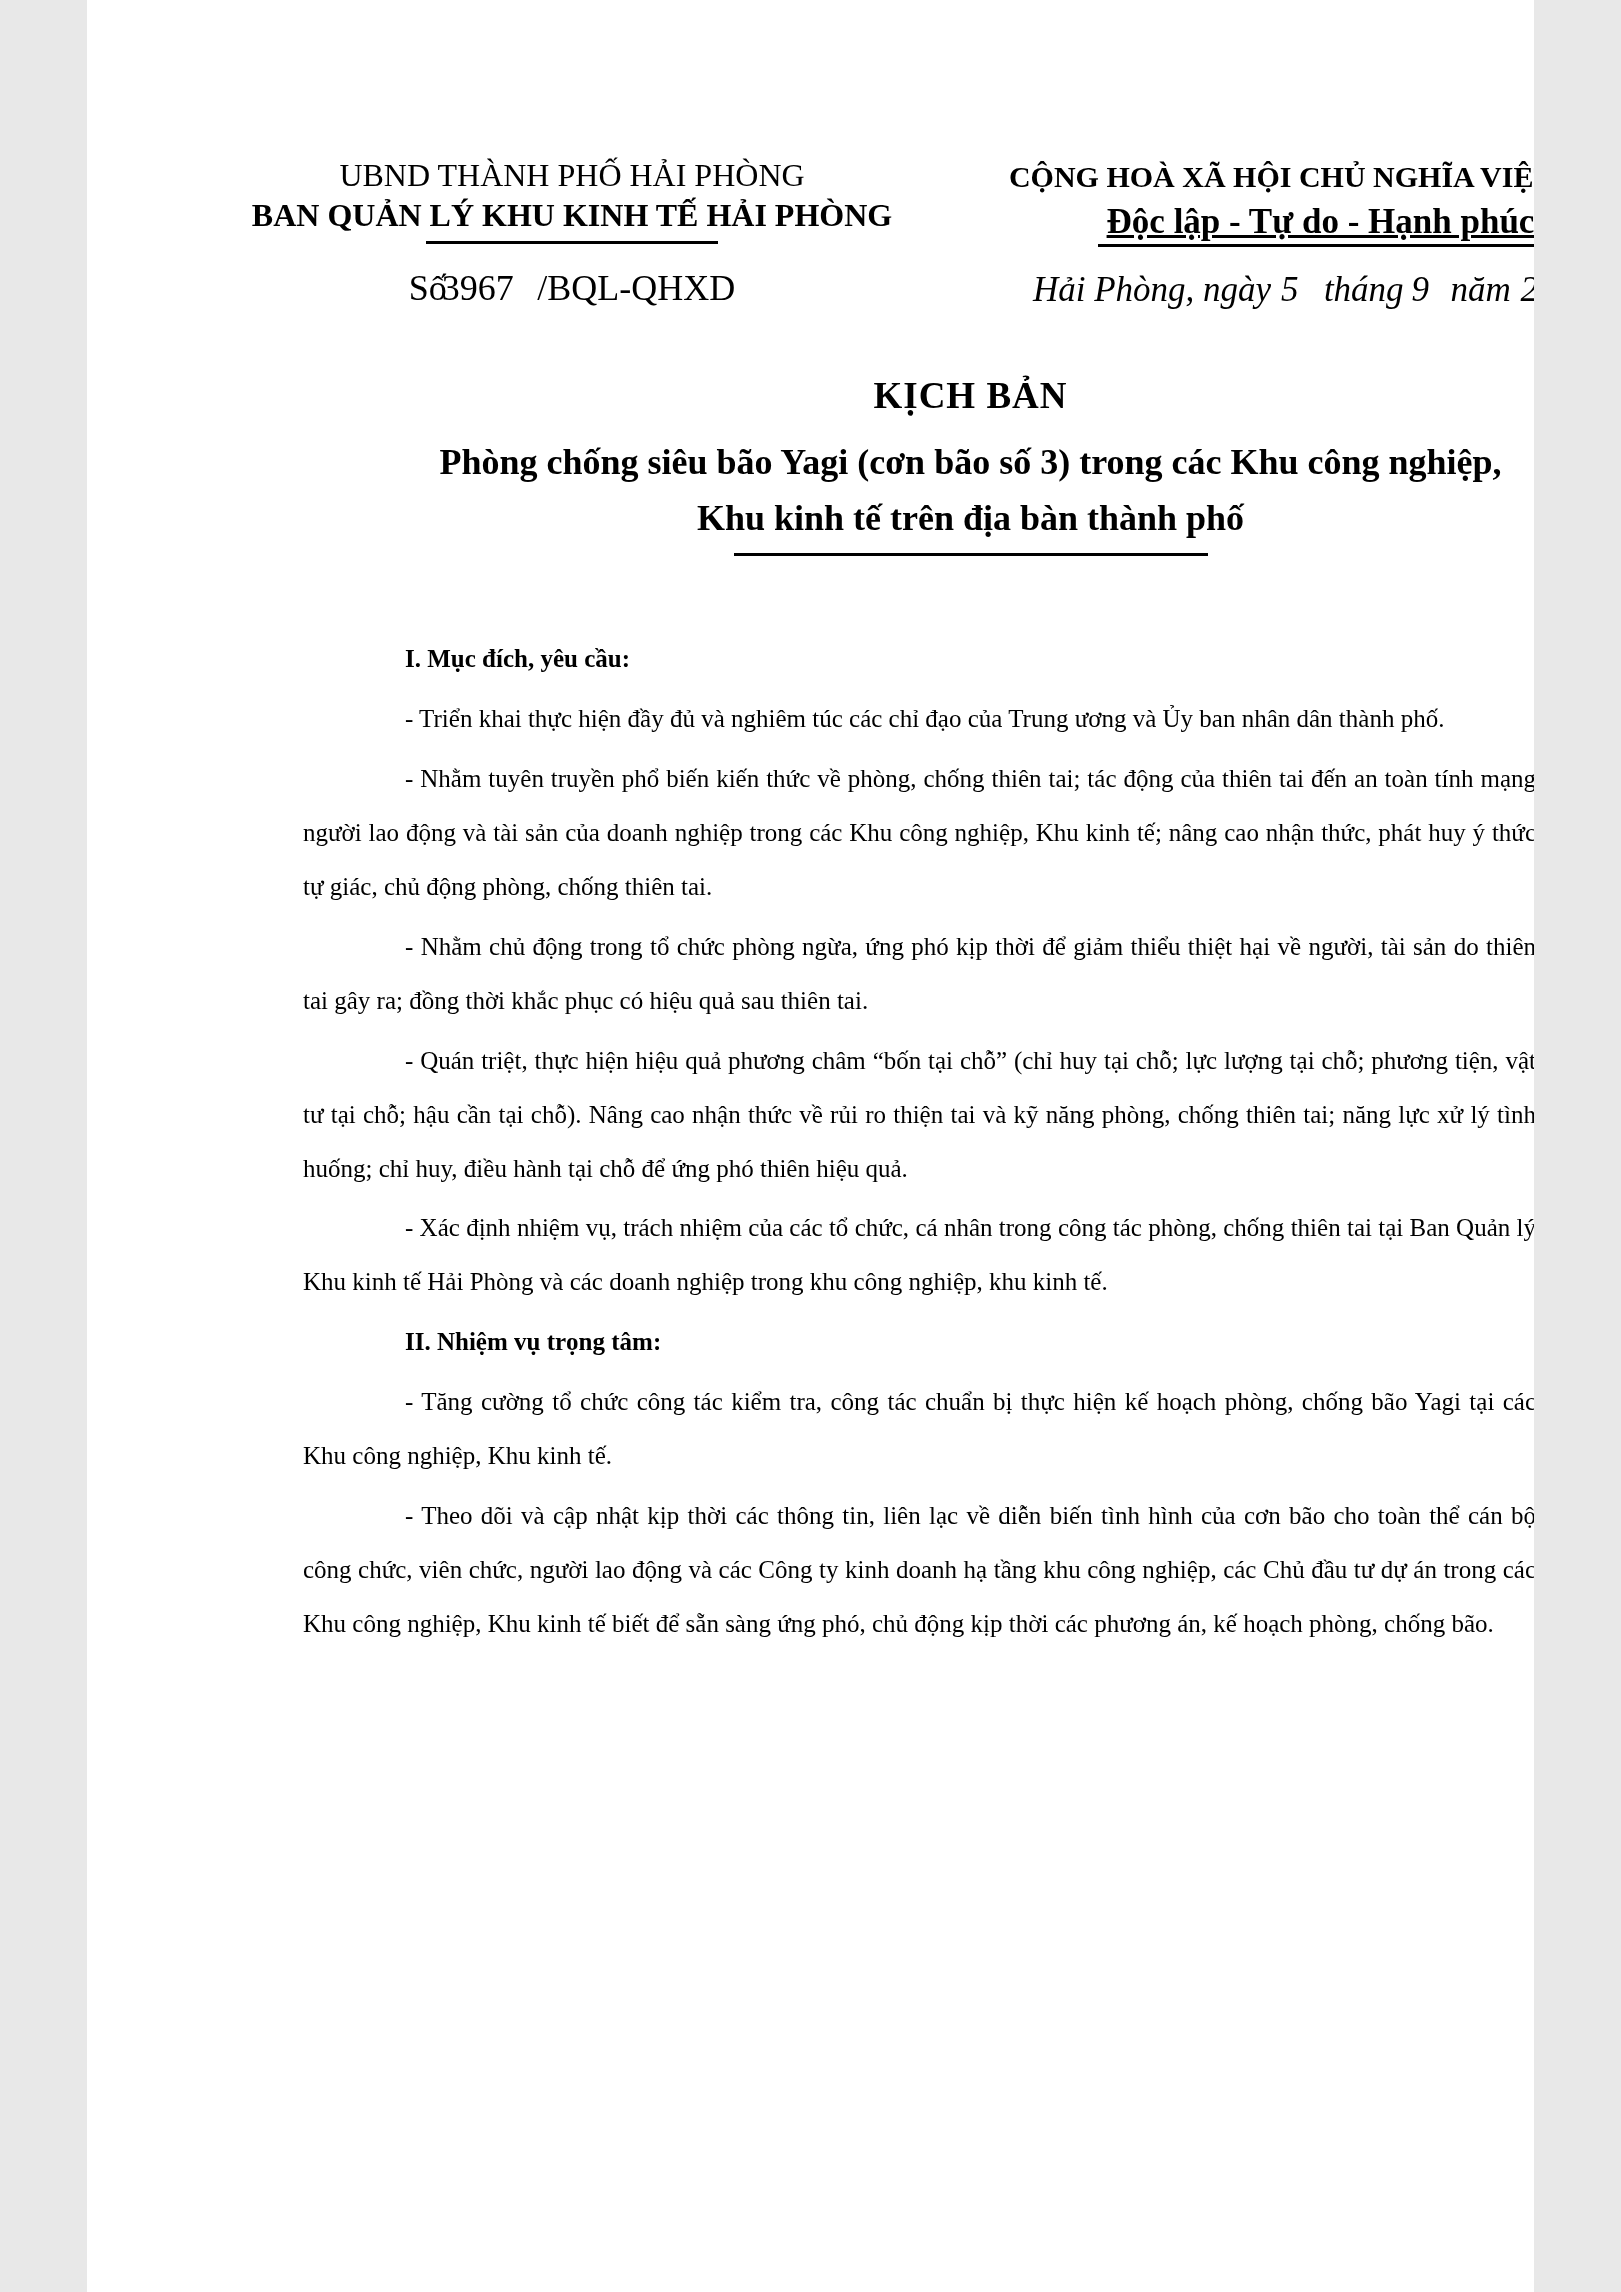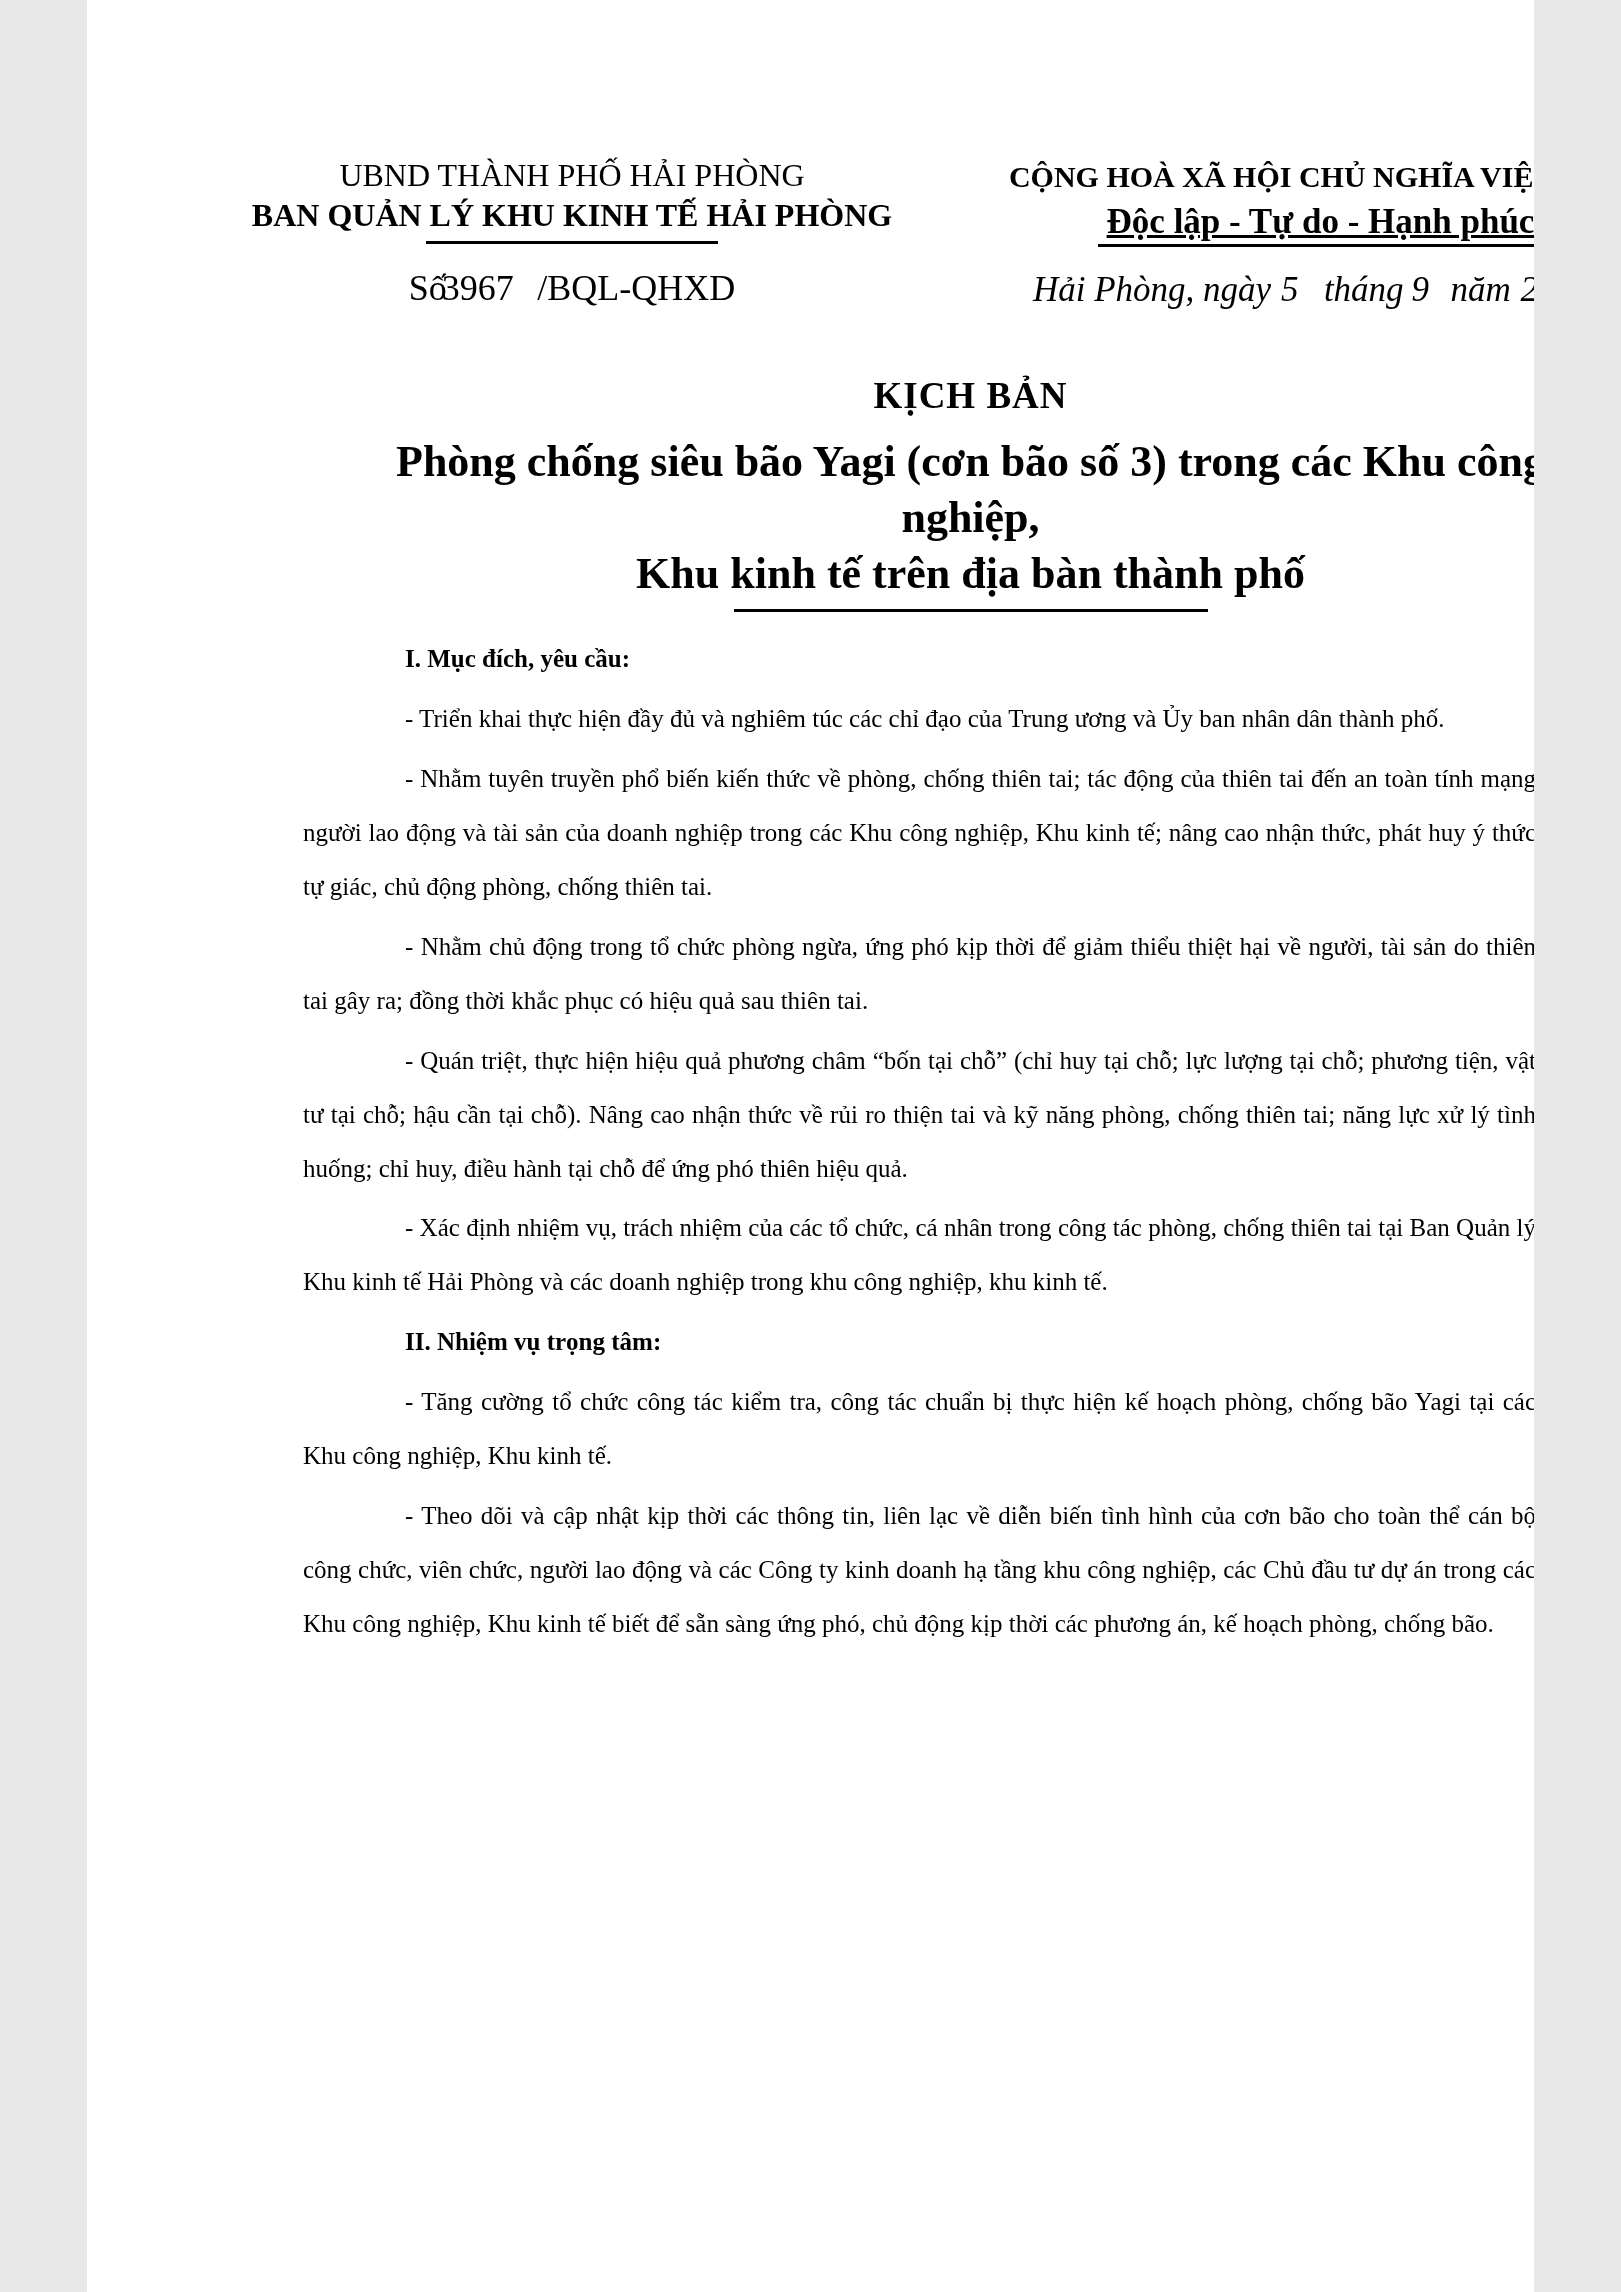--- a/index.html
+++ b/index.html
@@ -32,21 +32,21 @@
   .date-line .d-thang{ margin-left:25.5px;text-align:right; }
   .date-line .d-month{ margin-left:7.8px; }
   .date-line .d-nam  { margin-left:21.6px; }
   .date-line .d-year { margin-left:9.8px; }
   
   .title-block {
     position:absolute; top:373px; left:228px; width:1233px;
     padding-left:78px; box-sizing:border-box; text-align:center;
   }
   .doc-title { font-size:37px; font-weight:bold; line-height:45px; letter-spacing:1px; }
-  .doc-subtitle { font-size:44px; font-weight:bold; line-height:56px; }
+  .doc-subtitle { font-size:36px; font-weight:bold; line-height:56px; }
   .doc-subtitle.first { margin-top:15.7px; }
   .rule-title { width:474px; border-top:3.9px solid #000; margin:7.8px auto 0; }
   
   .body {
     position:absolute; top:632px; left:216px; width:1233px;
     font-size:25px; line-height:54px; text-align:justify;
   }
   .sec-heading { font-weight:bold; text-indent:102px; margin:0 0 5.9px 0; }
   .para { margin:0 0 5.9px 0; text-indent:102px; }
 </style>

